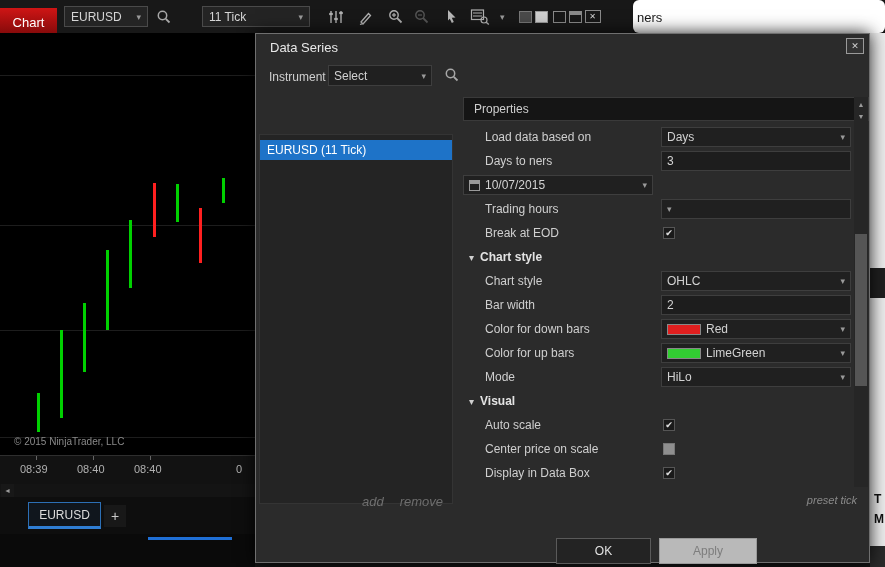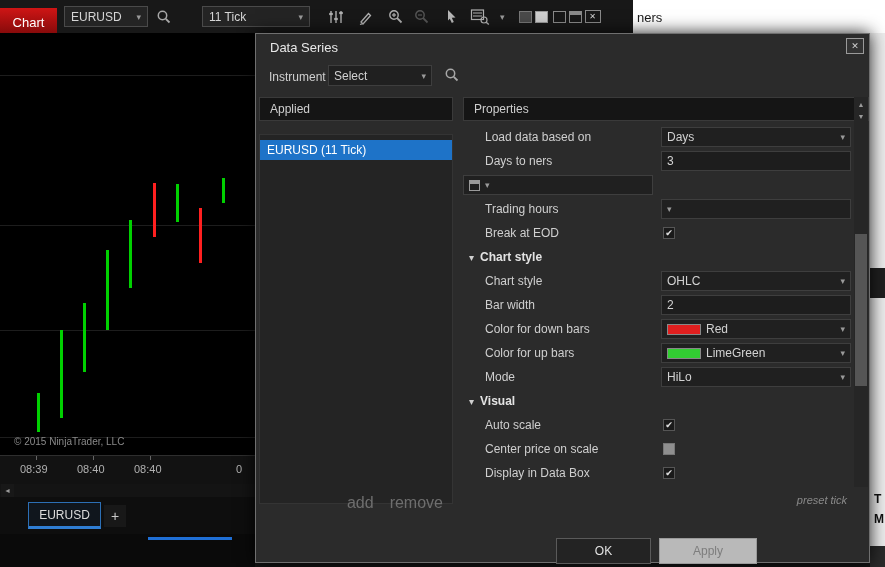--- a/index.html
+++ b/index.html
@@ -15,21 +15,21 @@
   .caret{color:#9a9a9a;font-size:9px;}
   .tb-icon{display:flex;align-items:center;justify-content:center;}
   .winsq{width:13px;height:12px;}
   #win-dark{background:#4a4a4a;border:1px solid #777;margin-left:14px;}
   #win-light{background:#cfcfcf;border:1px solid #999;margin-left:3px;}
   #win-restore{border:1px solid #8a8a8a;margin-left:5px;}
   #win-max{border:1px solid #8a8a8a;box-shadow:inset 0 3px 0 #8a8a8a;margin-left:3px;}
   #win-close{width:16px;height:13px;border:1px solid #8a8a8a;margin-left:3px;color:#d5d5d5;font-size:8px;display:flex;align-items:center;justify-content:center;}
 
   
-  #bg-topright{position:absolute;left:633px;top:0;width:252px;height:33px;background:#ffffff;color:#1a1a1a;font-size:13px;padding:10px 0 0 4px;}
+  #bg-topright{position:absolute;left:633px;top:0;width:252px;height:33px;background:#ffffff;color:#1a1a1a;font-size:13px;padding:10px 0 0 4px;border-radius:6px;}
   #bg-right{position:absolute;left:870px;top:33px;width:15px;height:534px;background:#ededed;}
   #bg-right .darkblock1{position:absolute;left:0;top:235px;width:15px;height:30px;background:#1f1f1f;}
   #bg-right .darkblock2{position:absolute;left:0;top:513px;width:15px;height:21px;background:#2a2a2a;}
   #bg-right .letter{position:absolute;left:4px;color:#111;font-size:12px;font-weight:bold;}
 
   
   #chart{position:absolute;left:0;top:33px;width:255px;height:422px;background:#000;}
   .gridline{position:absolute;left:0;width:100%;height:1px;background:#1d1d1d;}
   .bar{position:absolute;width:3px;}
   #copyright{position:absolute;left:14px;top:403px;color:#8a8a8a;font-size:10px;}
@@ -51,40 +51,40 @@
   .dd{background:#202020;border:1px solid #3e3e3e;color:#d2d2d2;font-size:12px;display:flex;align-items:center;padding:0 5px;gap:5px;}
   .dd .ddtext{flex:1;white-space:nowrap;overflow:hidden;}
   #inst-dd{position:absolute;left:72px;top:31px;width:104px;height:21px;}
   #inst-search{position:absolute;left:188px;top:33px;}
   .panel-hdr{position:absolute;height:24px;background:#151515;border:1px solid #3a3a3a;color:#cfcfcf;font-size:12px;line-height:22px;padding-left:10px;}
   #applied-hdr{left:3px;top:63px;width:194px;}
   #props-hdr{left:207px;top:63px;width:406px;}
   #applied-body{position:absolute;left:3px;top:100px;width:194px;height:370px;background:#242424;border:1px solid #343434;}
   .applied-item{height:20px;font-size:12px;color:#fff;display:flex;align-items:center;padding-left:7px;margin-top:5px;}
   .applied-item.selected{background:#1e73c8;}
-  #addremove{position:absolute;left:3px;top:460px;width:194px;display:flex;justify-content:flex-end;gap:16px;padding-right:10px;font-size:16px;color:#6e6e6e;}
+  #addremove{position:absolute;left:3px;top:460px;width:194px;display:flex;justify-content:flex-end;gap:16px;padding-right:10px;font-size:13px;font-style:italic;color:#6e6e6e;}
   #prop-rows{position:absolute;left:207px;top:91px;width:391px;}
   .prow{height:24px;display:flex;align-items:center;}
   .plabel{flex:1;font-size:12px;color:#cfcfcf;padding-left:22px;white-space:nowrap;}
   .prow.section .plabel{font-weight:bold;color:#e3e3e3;padding-left:6px;}
   .sec-arrow{color:#cfcfcf;font-size:10px;margin-left:6px;}
   .pctl{width:193px;display:flex;align-items:center;}
   .pctl .dd{width:190px;height:20px;}
   .tinput{width:190px;height:20px;background:#1d1d1d;border:1px solid #3e3e3e;color:#d2d2d2;font-size:12px;padding:0 5px;line-height:18px;}
   .cb{width:12px;height:12px;margin-left:2px;font-size:9px;display:flex;align-items:center;justify-content:center;}
   .cb.checked{background:#1a1a1a;border:1px solid #555;color:#e0e0e0;}
   .cb.unchecked{background:#8f8f8f;border:1px solid #777;}
   .swatch{width:34px;height:11px;border:1px solid #888;display:inline-block;flex:none;}
   .cal{width:11px;height:11px;border:1px solid #9a9a9a;display:inline-block;flex:none;background:linear-gradient(#9a9a9a 3px,transparent 3px);}
   #scrollbar{position:absolute;left:598px;top:63px;width:14px;height:390px;background:#262626;}
   .sb-arrow{position:absolute;left:0;width:14px;height:12px;color:#9a9a9a;font-size:7px;display:flex;align-items:center;justify-content:center;}
   #sb-up{top:1px;}
   #sb-down{top:13px;}
   #sb-thumb{position:absolute;left:1px;top:137px;width:12px;height:152px;background:#555;}
-  #preset{position:absolute;right:22px;top:460px;font-size:11px;font-style:italic;color:#8a8a8a;}
+  #preset{position:absolute;right:12px;top:460px;font-size:11px;font-style:italic;color:#8a8a8a;}
   #dlg-buttons{position:absolute;left:0;top:504px;width:100%;height:26px;}
   .dlg-btn{position:absolute;height:26px;background:#232323;border:1px solid #5a5a5a;color:#e2e2e2;font-size:12px;text-align:center;line-height:24px;cursor:default;}
   .dlg-btn:nth-of-type(1){left:300px;width:95px;}
   .dlg-btn:nth-of-type(2){left:403px;width:98px;}
   .dlg-btn:nth-of-type(3){left:484px;width:96px;padding-left:28px;}
   .dlg-btn.disabled{background:#b9b9b9;color:#7d7d7d;border-color:#9a9a9a;}
   svg{display:block;}
 </style>
 </head>
 <body>
@@ -232,21 +232,20 @@
       <span class="ddtext">Select</span>
       <span class="caret">▾</span>
     </div>
     <span id="inst-search">
       <svg width="16" height="16">
           <circle cx="6.5" cy="6.5" r="4.2" fill="none" stroke="#a8a8a8" stroke-width="1.5"></circle>
           <line x1="9.8" y1="9.8" x2="13.5" y2="13.5" stroke="#a8a8a8" stroke-width="1.8"></line>
         </svg>
     </span>
 
-    <div id="applied-hdr" class="panel-hdr">Applied</div>
     <div id="props-hdr" class="panel-hdr">Properties</div>
 
     <div id="applied-body">
       <div id="applied-list">
           <div class="applied-item selected">EURUSD (11 Tick)</div>
         </div>
     </div>
     <div id="addremove">
       <span>add</span>
       <span>remove</span>
@@ -265,20 +264,21 @@
         <div class="prow">
           <div class="plabel">Days to ners</div>
           <div class="pctl">
             <div class="tinput">3</div>
           </div>
         </div>
         <div class="prow">
           <div class="pctl">
             <div class="dd">
               <span class="cal"></span>
+              <span class="ddtext">10/07/2015</span>
               <span class="caret">▾</span>
             </div>
           </div>
         </div>
         <div class="prow">
           <div class="plabel">Trading hours</div>
           <div class="pctl">
             <div class="dd">
               <span class="caret">▾</span>
             </div>

